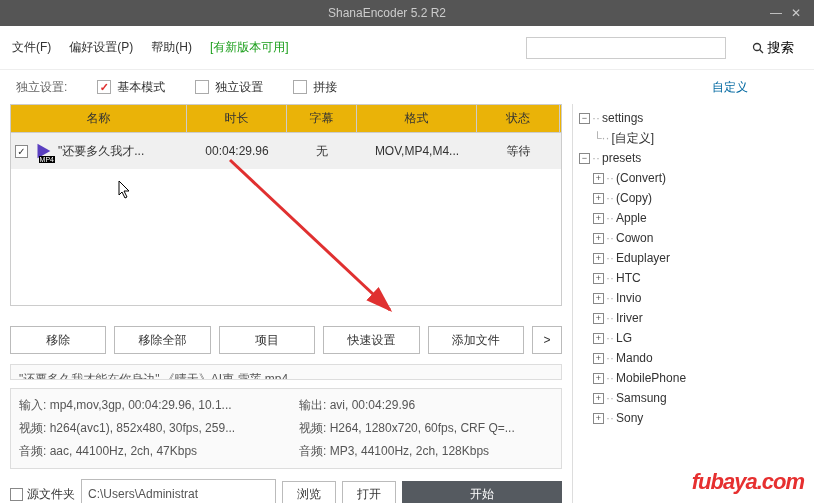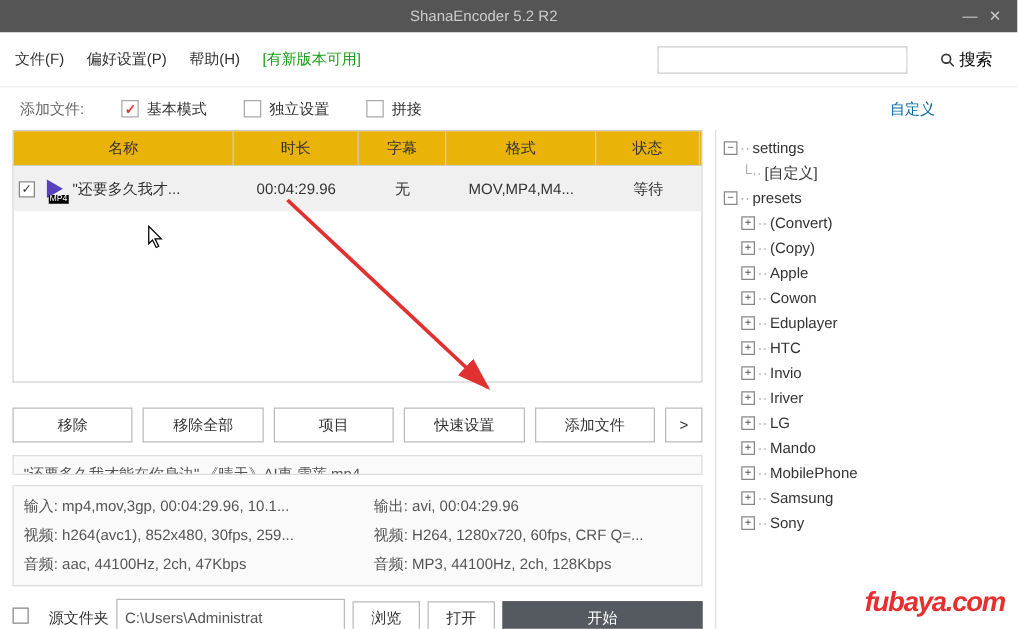--- a/index.html
+++ b/index.html
@@ -52,21 +52,21 @@
 .btn.small { flex: 0 0 30px; }
 .btn.primary { background: #555a60; color: #fff; border-color: #555a60; }
 
 .file-label { margin-top: 10px; padding: 6px 8px; border: 1px solid #ddd; background: #fafafa; color: #555; font-size: 12px; overflow: hidden; white-space: nowrap; }
 
 .info-grid { display: flex; gap: 26px; margin-top: 8px; padding: 8px; border: 1px solid #ddd; background: #fafafa; font-size: 12px; }
 .info-col { flex: 1; display: flex; flex-direction: column; gap: 6px; color: #555; }
 .info-col div { white-space: nowrap; overflow: hidden; text-overflow: ellipsis; }
 
 .path-row { display: flex; gap: 6px; margin-top: 10px; align-items: center; }
-.path-row .chk-wrap { display: flex; gap: 16px; }
+.path-row .chk-wrap { display: flex; align-items: center; gap: 4px; }
 .path-input { flex: 1; height: 26px; border: 1px solid #bbb; padding: 14px 6px; background: #fff; display: flex; align-items: center; overflow: hidden; white-space: nowrap; color: #555; }
 .path-row .btn { flex: 0 0 54px; height: 26px; }
 .path-row .btn.primary { flex: 0 0 160px; }
 
 .tree { font-size: 12px; line-height: 20px; color: #333; }
 .tree-item { display: flex; align-items: center; gap: 2px; cursor: pointer; white-space: nowrap; }
 .tree-toggle { width: 11px; height: 11px; border: 1px solid #888; display: inline-flex; align-items: center; justify-content: center; font-size: 9px; line-height: 1; color: #555; }
 .tree-dash { color: #aaa; }
 .tree-children { margin-left: 14px; }
 
@@ -95,21 +95,21 @@
   <button class="search-btn">
     <svg width="12" height="12" viewBox="0 0 12 12">
         <circle cx="5" cy="5" r="3.5" fill="none" stroke="#333" stroke-width="1.3"></circle>
         <line x1="7.8" y1="7.8" x2="11" y2="11" stroke="#333" stroke-width="1.3"></line>
       </svg>
     <span>搜索</span>
   </button>
 </div>
 
 <div class="modebar">
-  <span class="mode-label">添加文件:</span>
+  <span class="mode-label">独立设置:</span>
   <span class="mode-opt">
       <span class="checkbox checked"></span>
       <span>基本模式</span>
     </span>
   <span class="mode-opt">
       <span class="checkbox"></span>
       <span>独立设置</span>
     </span>
   <span class="mode-opt">
       <span class="checkbox"></span>

